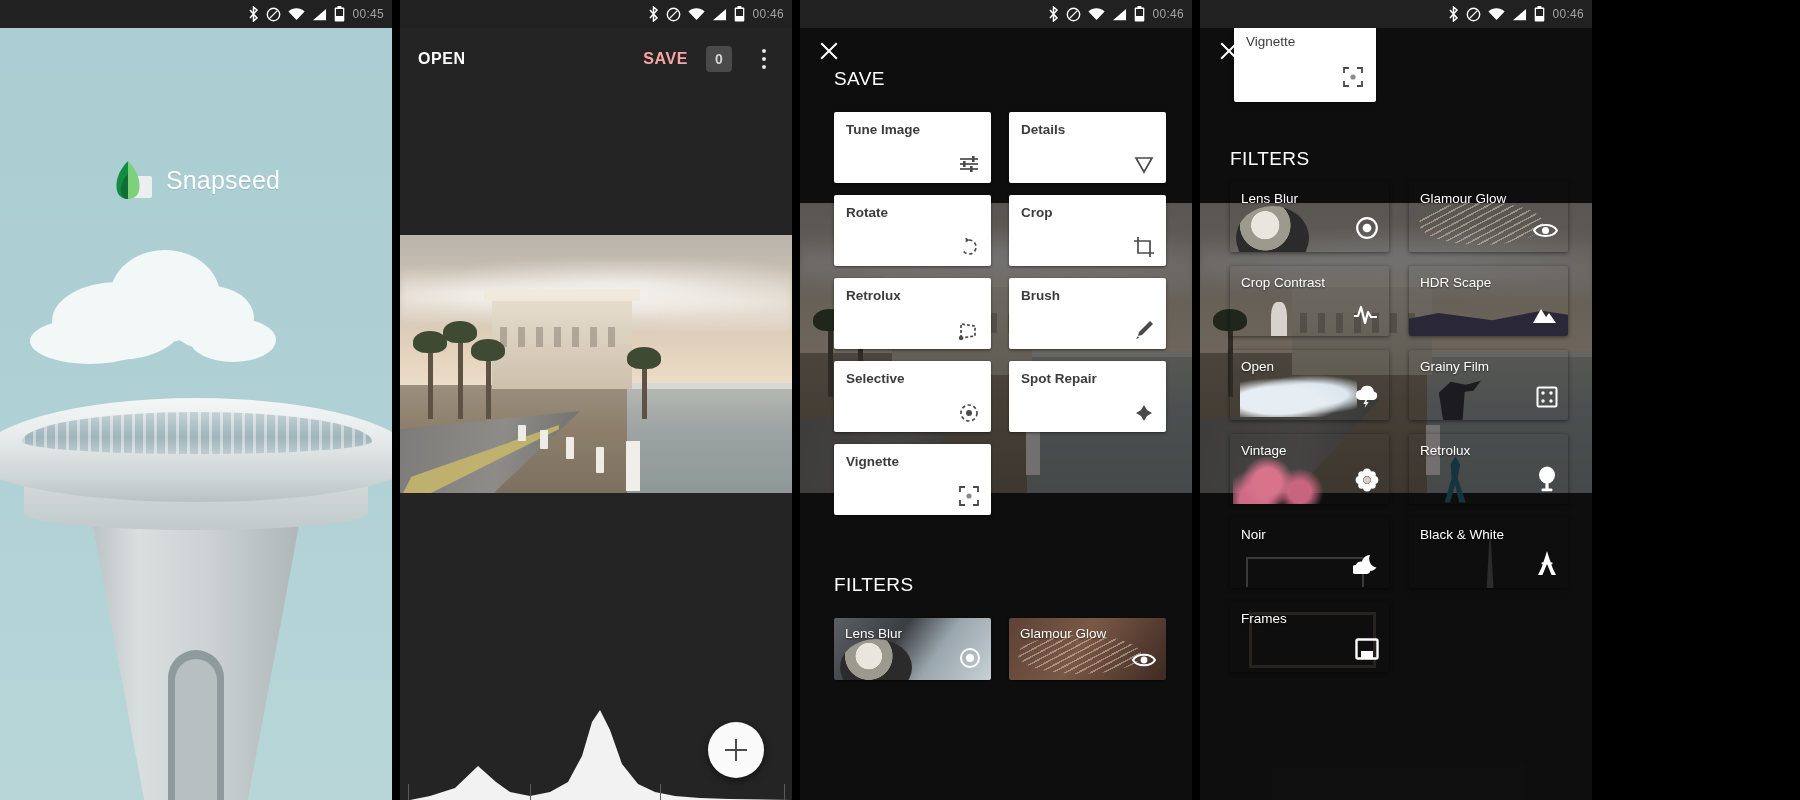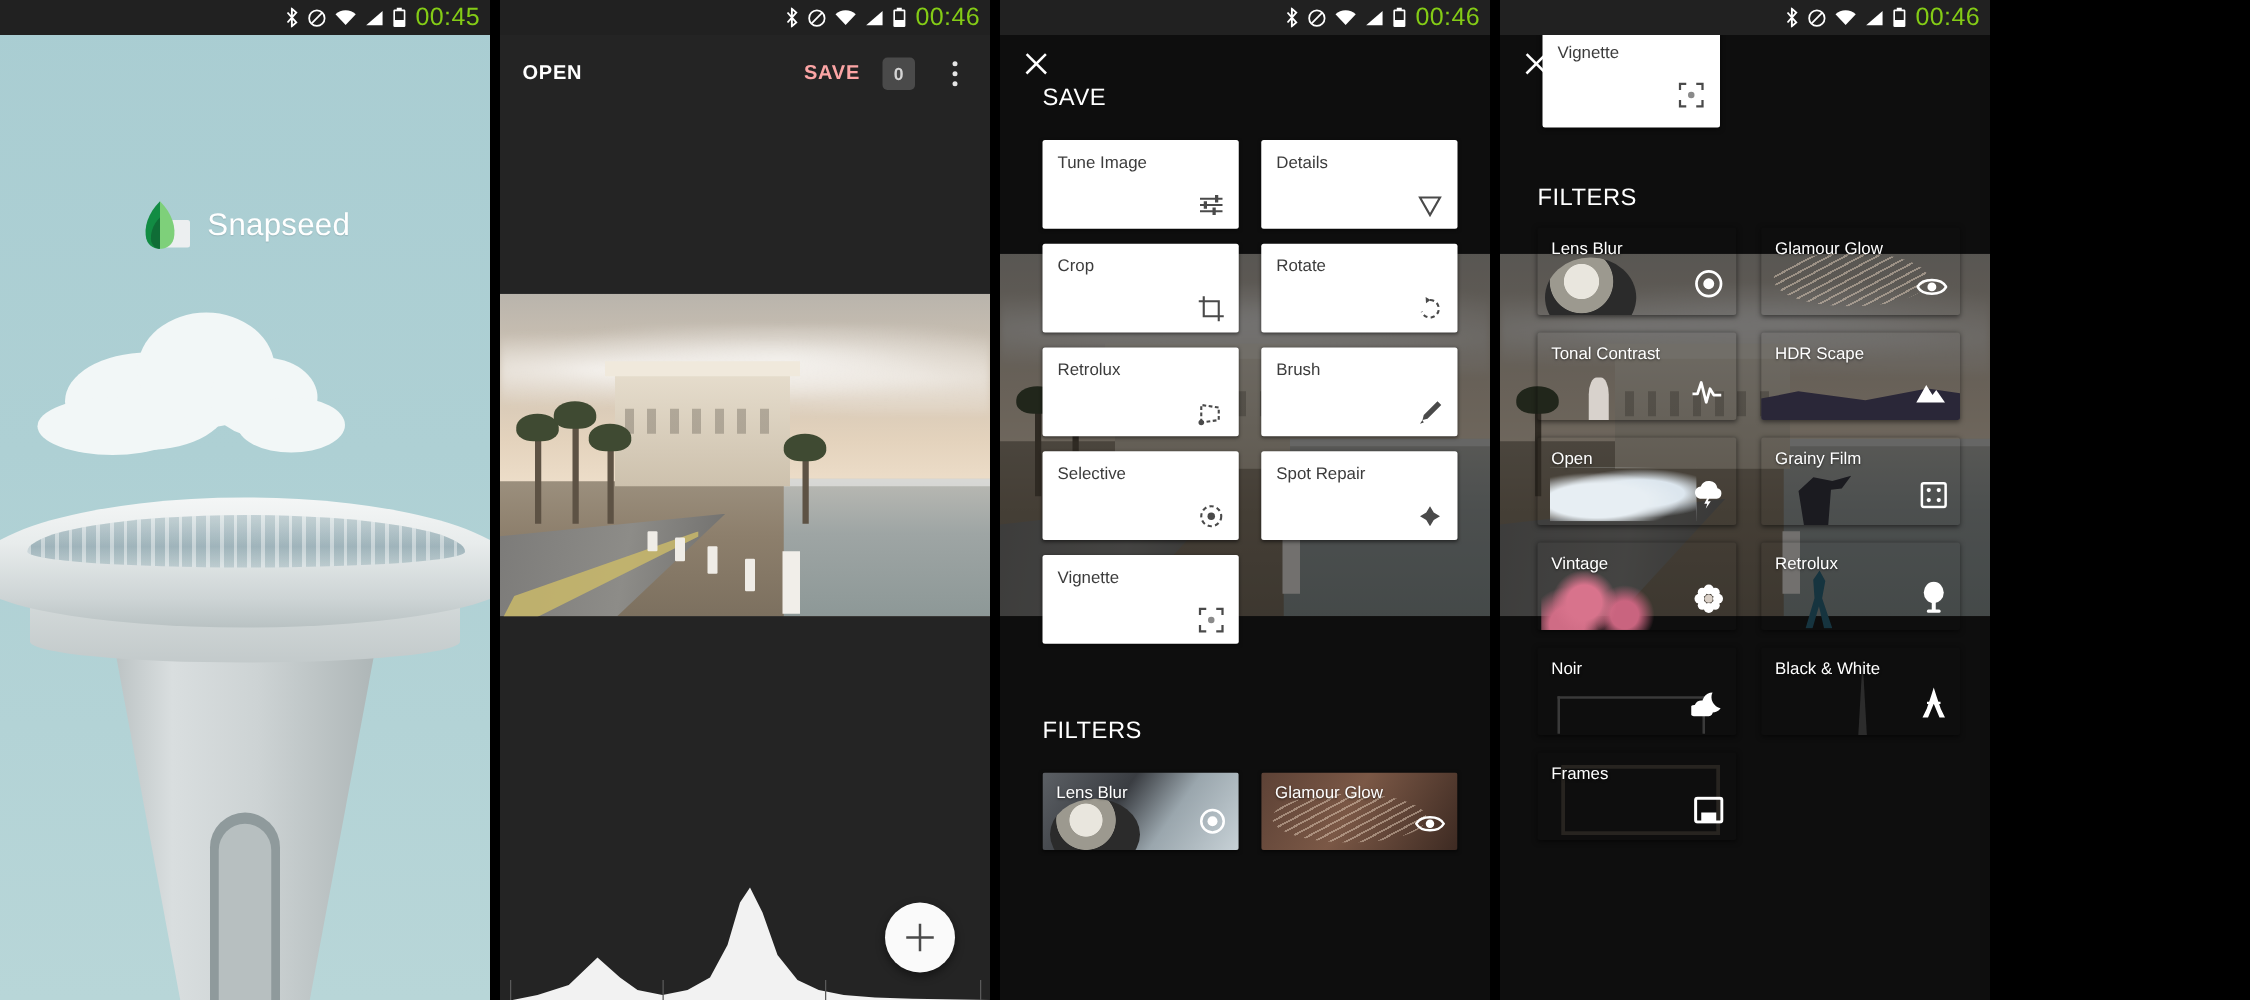--- a/index.html
+++ b/index.html
@@ -17,21 +17,21 @@
   #panel-4 { width: 392px; }
   .divider { width: 8px; height: 800px; background: #000; flex: none; }
 
   
   .statusbar {
     position: absolute; top: 0; left: 0; right: 0; height: 28px;
     background: #212121; z-index: 40;
     display: flex; align-items: center; justify-content: flex-end;
     padding-right: 8px; gap: 7px;
   }
-  .sb-time { color: #84cc16; font-size: 20px; letter-spacing: .3px; }
+  .sb-time { color: #a3a3a3; font-size: 12px; letter-spacing: .3px; }
   .sb-ico { display: inline-block; }
   .sb-ico svg { display: block; }
 
   
   .splash { position: absolute; inset: 0; overflow: hidden; }
   .sky {
     position: absolute; inset: 0;
     background: linear-gradient(#a9cdd2 0%, #aed0d4 45%, #b8d6d8 100%);
   }
   .cloud {
@@ -180,21 +180,21 @@
   .close-x:before, .close-x:after {
     content:""; position:absolute; left:4px; top:14px; width:22px; height:2.2px; background:#fff;
   }
   .close-x:before { transform: rotate(45deg); }
   .close-x:after  { transform: rotate(-45deg); }
   .section-title {
     position:absolute; color:#ffffff; font-size: 19px; letter-spacing: .4px; z-index: 25;
   }
   .tools-grid {
     position: absolute; left: 34px; right: 26px; top: 112px; z-index: 25;
-    display: grid; grid-template-columns: 1fr 1fr; gap: 12px 18px;
+    display: grid; grid-template-columns: 1fr 1fr; gap: 12px 18px; font-weight: bold;
   }
   .tool-card {
     position: relative; height: 71px; background: #ffffff; border-radius: 2px;
     box-shadow: 0 1px 3px rgba(0,0,0,.5);
   }
   .tool-card .t-label {
     position:absolute; left: 12px; top: 10px; color:#3c3c3c; font-size: 13.5px;
   }
   .tool-card .t-ico { position:absolute; right: 11px; bottom: 8px; width: 26px; height: 26px;
     display:flex; align-items:flex-end; justify-content:flex-end; }
@@ -464,36 +464,36 @@
       <div class="tool-card">
         <span class="t-label">Details</span>
         <span class="t-ico">
           <svg width="22" height="22" viewBox="0 0 22 22">
               <path d="M3 5h16L11 19Z" fill="none" stroke="#4a4a4a" stroke-width="1.7"></path>
             </svg>
         </span>
       </div>
 
       <div class="tool-card">
+        <span class="t-label">Rotate</span>
+        <span class="t-ico">
+          <svg width="22" height="22" viewBox="0 0 22 22">
+              <path d="M11 4a7 7 0 1 1-6.6 9.3" fill="none" stroke="#4a4a4a" stroke-width="1.7" stroke-dasharray="3.4 2.6"></path>
+              <path d="M7.5 1.5 11.5 4 7.8 6.6Z" fill="#4a4a4a"></path>
+            </svg>
+        </span>
+      </div>
+      <div class="tool-card">
         <span class="t-label">Crop</span>
         <span class="t-ico">
           <svg width="22" height="22" viewBox="0 0 22 22">
               <g stroke="#4a4a4a" stroke-width="1.7" fill="none">
                 <path d="M5 1v16h16"></path>
                 <path d="M1 5h16v16"></path>
               </g>
-            </svg>
-        </span>
-      </div>
-      <div class="tool-card">
-        <span class="t-label">Rotate</span>
-        <span class="t-ico">
-          <svg width="22" height="22" viewBox="0 0 22 22">
-              <path d="M11 4a7 7 0 1 1-6.6 9.3" fill="none" stroke="#4a4a4a" stroke-width="1.7" stroke-dasharray="3.4 2.6"></path>
-              <path d="M7.5 1.5 11.5 4 7.8 6.6Z" fill="#4a4a4a"></path>
             </svg>
         </span>
       </div>
 
       <div class="tool-card">
         <span class="t-label">Retrolux</span>
         <span class="t-ico">
           <svg width="22" height="22" viewBox="0 0 22 22">
               <path d="M3 19V5l14 2v10Z" fill="none" stroke="#4a4a4a" stroke-width="1.7" stroke-dasharray="3 2"></path>
               <circle cx="3" cy="19" r="2.2" fill="#4a4a4a"></circle>
@@ -658,21 +658,21 @@
         <span class="f-ico">
           <svg width="25" height="19" viewBox="0 0 24 18">
               <path d="M1 9C5 2 19 2 23 9 19 16 5 16 1 9Z" fill="none" stroke="#fff" stroke-width="2"></path>
               <circle cx="12" cy="9" r="3.4" fill="#fff"></circle>
             </svg>
         </span>
       </div>
 
       <div class="fl-card">
         <div class="f-thumb th-tonal"></div>
-        <span class="f-label">Tonal Contrast</span>
+        <span class="f-label">Crop Contrast</span>
         <span class="f-ico">
           <svg width="26" height="22" viewBox="0 0 26 22">
               <path d="M1 14h4l3-9 4 16 3-11 3 5h6" fill="none" stroke="#fff" stroke-width="2.2" stroke-linejoin="round"></path>
             </svg>
         </span>
       </div>
 
       <div class="fl-card">
         <div class="f-thumb th-hdr"></div>
         <span class="f-label">HDR Scape</span>

